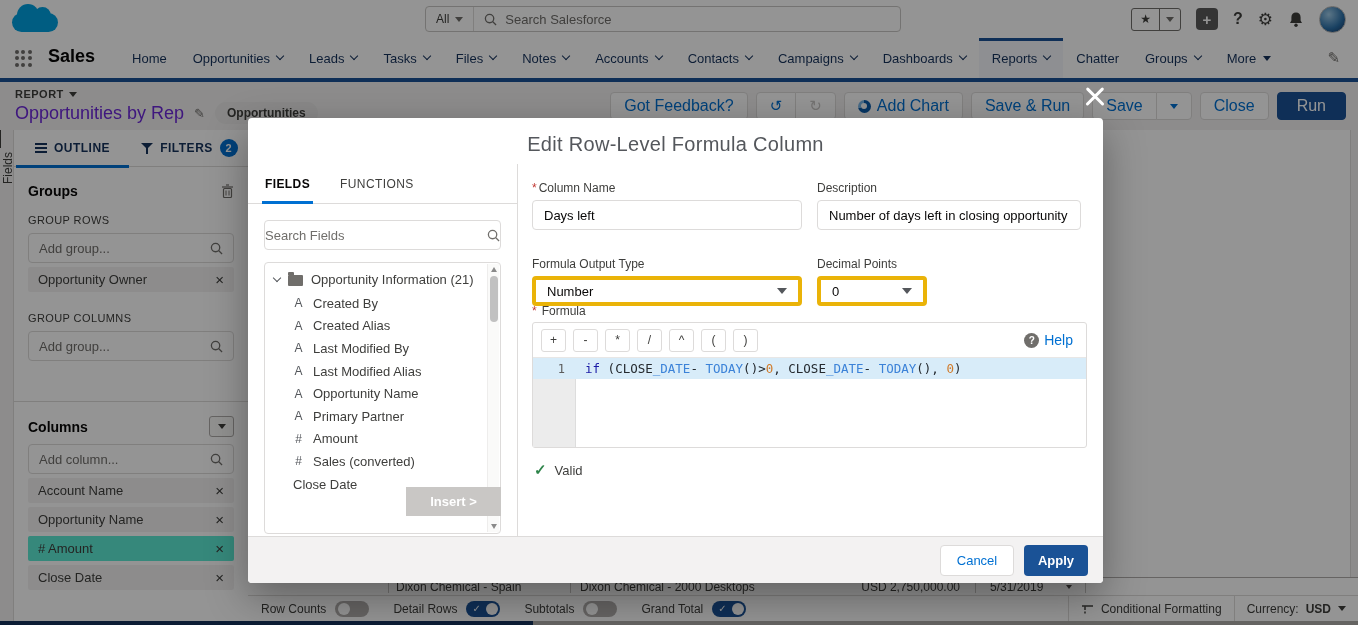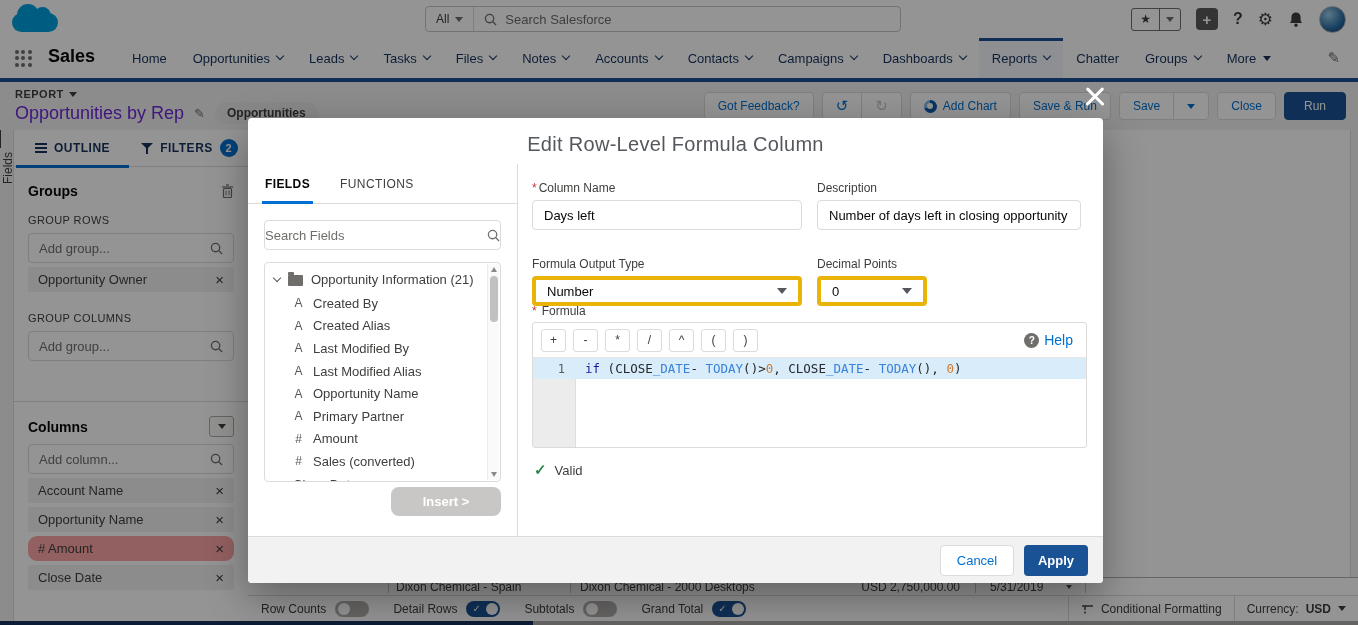--- a/index.html
+++ b/index.html
@@ -45,21 +45,21 @@
 
   
   .rheader { position:absolute; left:0; top:82px; width:100%; height:48px; background:#f3f2f2; }
   .rlabel { position:absolute; left:15px; top:6px; font-size:11px; font-weight:700; letter-spacing:.5px; color:#3e3e3c; display:flex; align-items:center; gap:5px; }
   .rlabel .caret-dn { border-top-color:#3e3e3c; }
   .rtitle-row { position:absolute; left:15px; top:20px; display:flex; align-items:center; gap:10px; }
   .rtitle { font-size:18px; color:#6d28d9; }
   .redit { font-size:13px; color:#706e6b; }
   .rbadge { background:#ecebea; border-radius:12px; padding:4px 12px; font-size:12px; font-weight:700; color:#3e3e3c; }
   .hbtns { position:absolute; right:12px; top:10px; display:flex; gap:8px; align-items:center; }
-  .btn { height:28px; display:flex; align-items:center; gap:6px; padding:0 13px; background:#fff; border:1px solid #dddbda; border-radius:4px; font-size:12px; color:#0070d2; cursor:pointer; font-family:inherit; }
+  .btn { height:28px; display:flex; align-items:center; gap:6px; padding:0 13px; background:#fff; border:1px solid #dddbda; border-radius:4px; font-size:16px; color:#0070d2; cursor:pointer; font-family:inherit; }
   .btn-group { display:flex; }
   .btn-group .btn { border-radius:0; margin-left:-1px; }
   .btn-group .btn:first-child { border-radius:4px 0 0 4px; margin-left:0; }
   .btn-group .btn:last-child { border-radius:0 4px 4px 0; }
   .undo-g { font-size:15px; }
   .redo-g { font-size:15px; color:#c9c7c5; }
   .donut { width:13px; height:13px; border-radius:50%; background:conic-gradient(#0b5cab 0 255deg, #7db8e8 255deg 360deg); position:relative; }
   .donut::after { content:""; position:absolute; inset:3.5px; background:#fff; border-radius:50%; }
   .btn .caret-dn { border-top-color:#0070d2; }
   .btn.run { background:#1a5296; border-color:#1a5296; color:#fff; padding:0 19px; }
@@ -78,21 +78,21 @@
   .funnel::after { content:""; position:absolute; left:5px; top:5px; width:2px; height:6px; background:#16325c; }
   .fbadge { min-width:18px; height:18px; border-radius:50%; background:#0070d2; color:#fff; font-size:11px; font-weight:700; display:flex; align-items:center; justify-content:center; }
   .sec { padding:0 14px; }
   .sec-title-row { display:flex; align-items:center; margin-top:16px; }
   .sec-title { font-size:14px; font-weight:700; color:#080707; flex:1; }
   .trash-svg { width:13px; height:15px; }
   .subhead { margin-top:15px; font-size:11px; color:#3e3e3c; letter-spacing:.4px; }
   .add-input { margin-top:7px; height:30px; border:1px solid #dddbda; border-radius:4px; display:flex; align-items:center; padding:0 10px; background:#fff; }
   .add-input input { border:0; outline:0; flex:1; min-width:0; font-size:13px; color:#3e3e3c; background:transparent; }
   .pill { margin-top:4px; height:25px; background:#f3f2f2; display:flex; align-items:center; padding:0 10px; font-size:13px; color:#3e3e3c; border-radius:2px; cursor:pointer; }
-  .pill.selected { background:#fca5a5;border-radius:9px; }
+  .pill.selected { background:#5eead4; }
   .pill-x { margin-left:auto; font-size:15px; color:#3e3e3c; cursor:pointer; }
   .gap42 { height:40px; }
   .sdivider { border-top:1px solid #dddbda; margin:0; }
   .combo { width:25px; height:21px; border:1px solid #b0adab; border-radius:3px; display:flex; align-items:center; justify-content:center; background:#fafaf9; cursor:pointer; }
   .combo .caret-dn { border-top-color:#3e3e3c; }
 
   
   .canvas { position:absolute; left:248px; top:130px; right:0; height:465px; background:#fff; }
   .rstrip { position:absolute; right:0; top:130px; width:8px; height:465px; background:#f3f2f2; border-left:1px solid #dddbda; }
   .bg-row { position:absolute; left:248px; right:0; top:577px; height:18px; background:#fff; border-top:1px solid #b0adab; font-size:12px; color:#3e3e3c; }
@@ -126,33 +126,33 @@
   .modal-x::after { transform:rotate(-45deg); }
   .modal { position:absolute; left:248px; top:118px; width:855px; height:465px; background:#fff; border-radius:4px; z-index:20; box-shadow:0 14px 40px rgba(0,0,0,.35); }
   .modal-title { text-align:center; padding-top:15px; font-size:20px; font-weight:300; color:#54575c; letter-spacing:.3px; }
   .mleft { position:absolute; left:0; top:46px; width:270px; bottom:47px; border-right:1px solid #dddbda; }
   .fp-tabs { display:flex; gap:30px; padding:0 17px; height:40px; align-items:stretch; border-bottom:1px solid #dddbda; }
   .fp-tab { position:relative; display:flex; align-items:center; font-size:12px; letter-spacing:.4px; color:#080707; font-weight:700; cursor:pointer; }
   .fp-tab.inactive { color:#3e3e3c; font-weight:400; }
   .fp-tab.active::after { content:""; position:absolute; left:-3px; right:-3px; bottom:-1px; height:3px; background:#0070d2; }
   .search-fields { margin:16px 16px 12px; height:30px; border:1px solid #dddbda; border-radius:4px; display:flex; align-items:center; padding:0 0; }
   .search-fields input { border:0; outline:0; flex:1; min-width:0; font-size:13px; color:#3e3e3c; }
-  .tree-box { margin:0 16px; height:220px; border:1px solid #dddbda; border-radius:4px; position:relative; overflow:hidden; background:#fff; }
+  .tree-box { margin:0 16px; height:272px; border:1px solid #dddbda; border-radius:4px; position:relative; overflow:hidden; background:#fff; }
   .tree-inner { position:absolute; left:0; top:0; right:13px; bottom:0; overflow:hidden; padding-top:6px; }
   .tree-root { display:flex; align-items:center; gap:8px; padding:3px 9px 5px; font-size:13px; color:#3e3e3c; cursor:pointer; }
   .chev-down { width:6px; height:6px; border-right:1.4px solid #54575c; border-bottom:1.4px solid #54575c; transform:rotate(45deg); margin-top:-3px; }
   .folder { position:relative; width:15px; height:11px; background:#706e6b; border-radius:1px; margin-top:2px; }
   .folder::before { content:""; position:absolute; top:-3px; left:0; width:6px; height:3px; background:#706e6b; border-radius:1px 1px 0 0; }
   .tree-item { display:flex; align-items:center; gap:9px; padding:0 8px 0 28px; font-size:13px; color:#3e3e3c; height:22.6px; cursor:pointer; }
   .ficon { width:11px; text-align:center; font-size:12px; color:#54575c; }
   .tree-scrollbar { position:absolute; top:1px; right:1px; bottom:1px; width:12px; background:#fafaf9; border-left:1px solid #eeedec; display:flex; flex-direction:column; align-items:center; }
   .sb-up { margin-top:3px; width:0; height:0; border-left:3.5px solid transparent; border-right:3.5px solid transparent; border-bottom:5px solid #8a8a8a; }
   .sb-thumb { margin-top:4px; width:8px; height:46px; background:#c1c1c1; border-radius:4px; }
   .sb-dn { margin-top:auto; margin-bottom:3px; width:0; height:0; border-left:3.5px solid transparent; border-right:3.5px solid transparent; border-top:5px solid #8a8a8a; }
-  .insert-btn { position:absolute; right:16px; bottom:20px; width:110px; height:29px; background:#c9c7c5; border:0; border-radius:8px; color:#fff; font-size:13px; font-weight:700; font-family:inherit; }
+  .insert-btn { position:absolute; right:16px; bottom:20px; width:95px; height:29px; background:#c9c7c5; border:0; border-radius:0; color:#fff; font-size:13px; font-weight:700; font-family:inherit; }
   .mright { position:absolute; left:270px; top:46px; right:0; bottom:47px; }
   .fgroup { position:absolute; }
   .g-colname { left:14px; top:17px; width:270px; }
   .g-desc { left:299px; top:17px; width:264px; }
   .g-output { left:14px; top:93px; width:270px; }
   .g-decimal { left:299px; top:93px; width:110px; }
   .lbl { font-size:12px; color:#3e3e3c; margin-bottom:5px; }
   .req { color:#c23934; margin-right:2px; }
   .tinput { width:100%; height:30px; border:1px solid #dddbda; border-radius:4px; padding:0 11px; font-size:13px; color:#080707; outline:none; background:#fff; font-family:inherit; }
   .selectbox { height:30px; border:4px solid #eab308; border-radius:4px; display:flex; align-items:center; justify-content:space-between; padding:0 11px; font-size:13px; color:#080707; background:#fff; cursor:pointer; }

